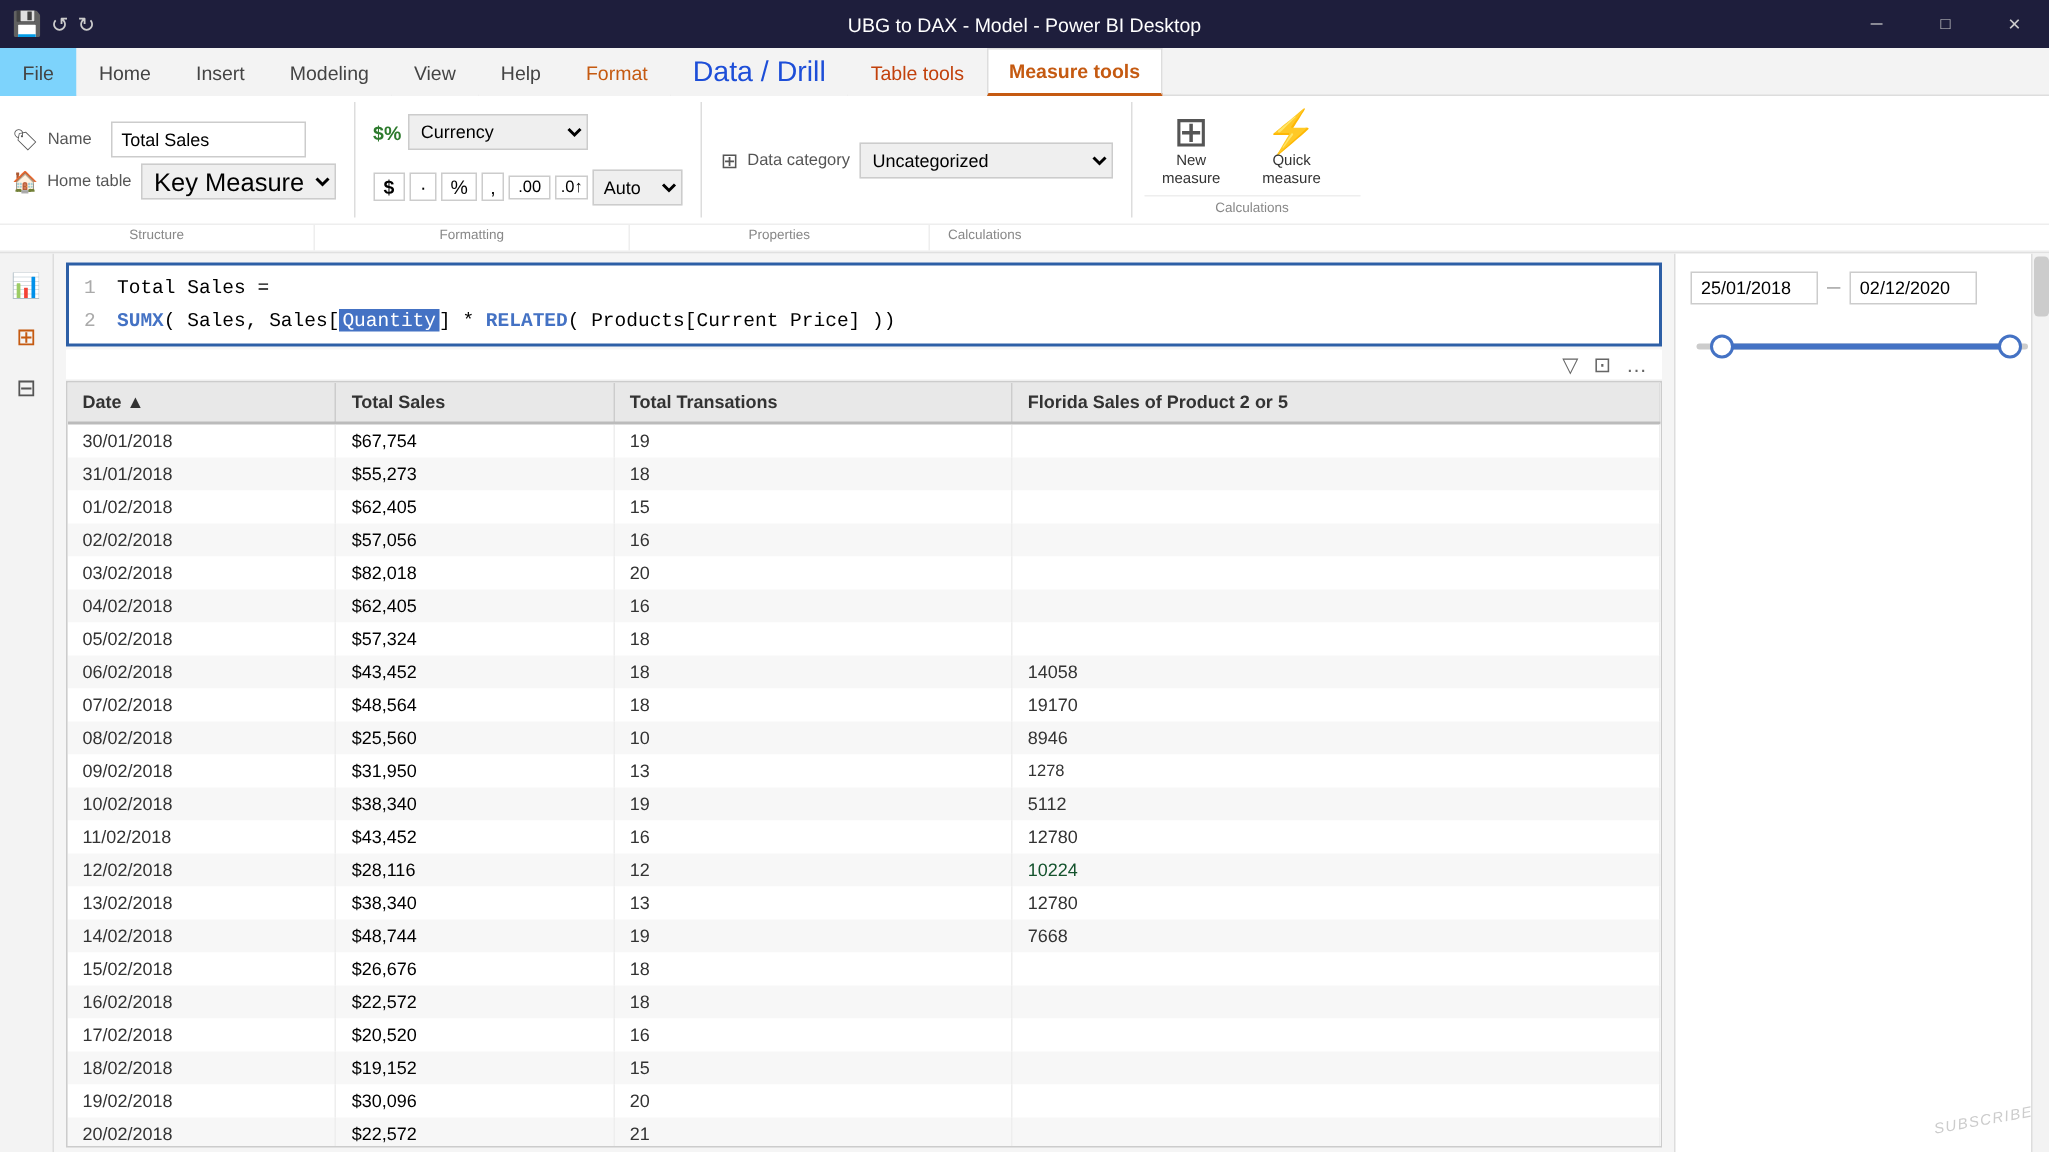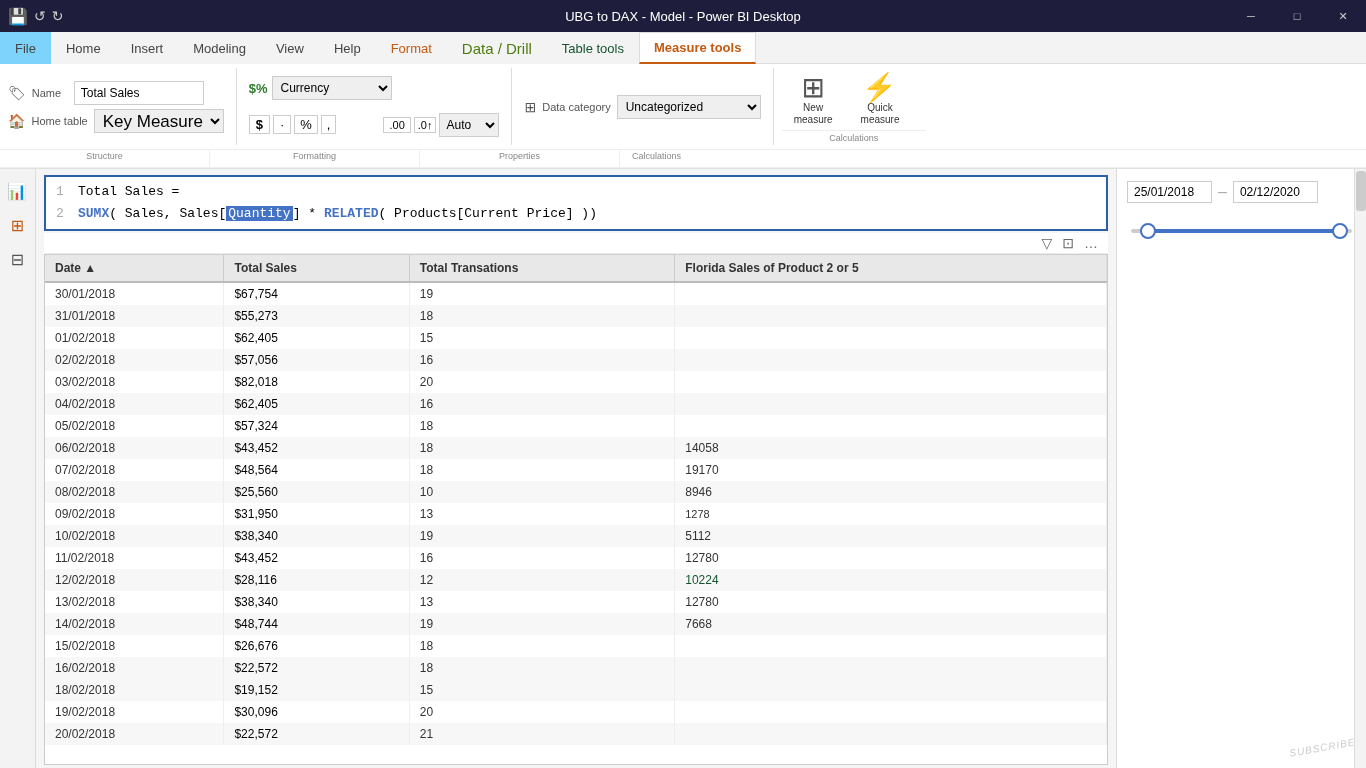--- a/index.html
+++ b/index.html
@@ -97,22 +97,22 @@
 </div>
 
 <div id="tab-bar" style="display:flex; align-items:flex-end; background:#f3f3f3; border-bottom:1px solid #ddd; height:32px;">
   <div class="tab" style="padding:4px 14px; font-size:13px; cursor:pointer; color:#444; background:#7dd3fc;">File</div>
   <div class="tab" style="padding:4px 14px; font-size:13px; cursor:pointer; color:#444; background:#f3f3f3;">Home</div>
   <div class="tab" style="padding:4px 14px; font-size:13px; cursor:pointer; color:#444; background:#f3f3f3;">Insert</div>
   <div class="tab" style="padding:4px 14px; font-size:13px; cursor:pointer; color:#444; background:#f3f3f3;">Modeling</div>
   <div class="tab" style="padding:4px 14px; font-size:13px; cursor:pointer; color:#444; background:#f3f3f3;">View</div>
   <div class="tab" style="padding:4px 14px; font-size:13px; cursor:pointer; color:#444; background:#f3f3f3;">Help</div>
   <div class="tab" style="padding:4px 14px; font-size:13px; cursor:pointer; color:#c55a11; background:#f3f3f3;">Format</div>
-  <div class="tab" style="padding:4px 14px; font-size:15px; cursor:pointer; color:#4d7c0f; background:#f3f3f3;text-align:center;">Data / Drill</div>
-  <div class="tab" style="padding:4px 14px; font-size:13px; cursor:pointer; color:#14532d; background:#f3f3f3;margin-top:34px;">Table tools</div>
+  <div class="tab" style="padding:4px 14px; font-size:19px; cursor:pointer; color:#1d4ed8; background:#f3f3f3;text-align:center;">Data / Drill</div>
+  <div class="tab" style="padding:4px 14px; font-size:13px; cursor:pointer; color:#c2410c; background:#f3f3f3;margin-top:34px;">Table tools</div>
   <div class="tab" style="padding:4px 14px; font-size:13px; cursor:pointer; color:#c55a11; font-weight:600; background:#fff; border:1px solid #ddd; border-bottom:2px solid #c55a11; margin-bottom:-1px;">Measure tools</div>
 </div>
 
 <div id="full-ribbon" style="background:#fff; border-bottom:1px solid #e0e0e0;">
 
   <div style="display:flex; align-items:stretch; padding:4px 8px; gap:0; border-bottom:1px solid #eee; min-height:64px;">
 
     <div style="display:flex; flex-direction:column; justify-content:center; gap:4px; padding-right:12px; border-right:1px solid #ddd; min-width:200px;">
       <div style="display:flex; align-items:center; gap:6px;">
         <span style="font-size:14px; color:#555;">🏷</span>
@@ -139,36 +139,36 @@
           <option>Decimal Number</option>
           <option>Whole Number</option>
           <option>Percentage</option>
         </select>
       </div>
       <div style="display:flex; align-items:center; gap:3px;">
         <span style="border:1px solid #ccc; padding:1px 6px; font-size:13px; font-weight:bold; cursor:pointer; background:#fff;">$</span>
         <span style="border:1px solid #ccc; padding:1px 6px; font-size:13px; cursor:pointer; background:#fff;">·</span>
         <span style="border:1px solid #ccc; padding:1px 5px; font-size:13px; cursor:pointer; background:#fff;">%</span>
         <span style="border:1px solid #ccc; padding:1px 5px; font-size:13px; cursor:pointer; background:#fff;">,</span>
-        <span style="border:1px solid #ccc; padding:1px 5px; font-size:11px; cursor:pointer; background:#fff;margin-left:44px;">.00</span>
+        <span style="border:1px solid #ccc; padding:1px 5px; font-size:11px; cursor:pointer; background:#fff;">.00</span>
         <span style="border:1px solid #ccc; padding:1px 3px; font-size:11px; cursor:pointer; background:#fff;">.0↑</span>
         <select style="border:1px solid #ccc; padding:1px 2px; font-size:12px; height:24px; width:60px;">
           <option>Auto</option>
           <option>0</option>
           <option>0.0</option>
           <option>0.00</option>
         </select>
       </div>
     </div>
 
     <div style="display:flex; flex-direction:column; justify-content:center; gap:4px; padding:2px 12px; border-right:1px solid #ddd;">
       <div style="display:flex; align-items:center; gap:6px;">
         <span style="font-size:14px; color:#555;">⊞</span>
         <span style="font-size:11px; color:#555;">Data category</span>
-        <select style="border:1px solid #ccc; padding:1px 4px; font-size:12px; height:24px; width:144px;">
+        <select style="border:1px solid #ccc; padding:1px 4px; font-size:12px; height:24px; width:169px;">
           <option>Uncategorized</option>
           <option>Address</option>
           <option>City</option>
           <option>Country</option>
           <option>Latitude</option>
           <option>Longitude</option>
         </select>
       </div>
     </div>
 
@@ -343,20 +343,26 @@
               <td style="padding: 4px 10px; font-size: 12px; color: rgb(0, 0, 0); border-right: 1px solid rgb(238, 238, 238); white-space: nowrap;">$26,676</td>
               <td style="padding: 4px 10px; font-size: 12px; color: rgb(51, 51, 51); border-right: 1px solid rgb(238, 238, 238); white-space: nowrap;">18</td>
               <td style="padding: 4px 10px; font-size: 12px; color: rgb(51, 51, 51); border-right: 1px solid rgb(238, 238, 238); white-space: nowrap;"></td>
             </tr>
             <tr style="background: rgb(247, 247, 247);">
               <td style="padding: 4px 10px; font-size: 12px; color: rgb(51, 51, 51); border-right: 1px solid rgb(238, 238, 238); white-space: nowrap;">16/02/2018</td>
               <td style="padding: 4px 10px; font-size: 12px; color: rgb(0, 0, 0); border-right: 1px solid rgb(238, 238, 238); white-space: nowrap;">$22,572</td>
               <td style="padding: 4px 10px; font-size: 12px; color: rgb(51, 51, 51); border-right: 1px solid rgb(238, 238, 238); white-space: nowrap;">18</td>
               <td style="padding: 4px 10px; font-size: 12px; color: rgb(51, 51, 51); border-right: 1px solid rgb(238, 238, 238); white-space: nowrap;"></td>
             </tr>
+            <tr style="background: rgb(255, 255, 255);">
+              <td style="padding: 4px 10px; font-size: 12px; color: rgb(51, 51, 51); border-right: 1px solid rgb(238, 238, 238); white-space: nowrap;">17/02/2018</td>
+              <td style="padding: 4px 10px; font-size: 12px; color: rgb(0, 0, 0); border-right: 1px solid rgb(238, 238, 238); white-space: nowrap;">$20,520</td>
+              <td style="padding: 4px 10px; font-size: 12px; color: rgb(51, 51, 51); border-right: 1px solid rgb(238, 238, 238); white-space: nowrap;">16</td>
+              <td style="padding: 4px 10px; font-size: 12px; color: rgb(51, 51, 51); border-right: 1px solid rgb(238, 238, 238); white-space: nowrap;"></td>
+            </tr>
             <tr style="background: rgb(247, 247, 247);">
               <td style="padding: 4px 10px; font-size: 12px; color: rgb(51, 51, 51); border-right: 1px solid rgb(238, 238, 238); white-space: nowrap;">18/02/2018</td>
               <td style="padding: 4px 10px; font-size: 12px; color: rgb(0, 0, 0); border-right: 1px solid rgb(238, 238, 238); white-space: nowrap;">$19,152</td>
               <td style="padding: 4px 10px; font-size: 12px; color: rgb(51, 51, 51); border-right: 1px solid rgb(238, 238, 238); white-space: nowrap;">15</td>
               <td style="padding: 4px 10px; font-size: 12px; color: rgb(51, 51, 51); border-right: 1px solid rgb(238, 238, 238); white-space: nowrap;"></td>
             </tr>
             <tr style="background: rgb(255, 255, 255);">
               <td style="padding: 4px 10px; font-size: 12px; color: rgb(51, 51, 51); border-right: 1px solid rgb(238, 238, 238); white-space: nowrap;">19/02/2018</td>
               <td style="padding: 4px 10px; font-size: 12px; color: rgb(0, 0, 0); border-right: 1px solid rgb(238, 238, 238); white-space: nowrap;">$30,096</td>
               <td style="padding: 4px 10px; font-size: 12px; color: rgb(51, 51, 51); border-right: 1px solid rgb(238, 238, 238); white-space: nowrap;">20</td>

